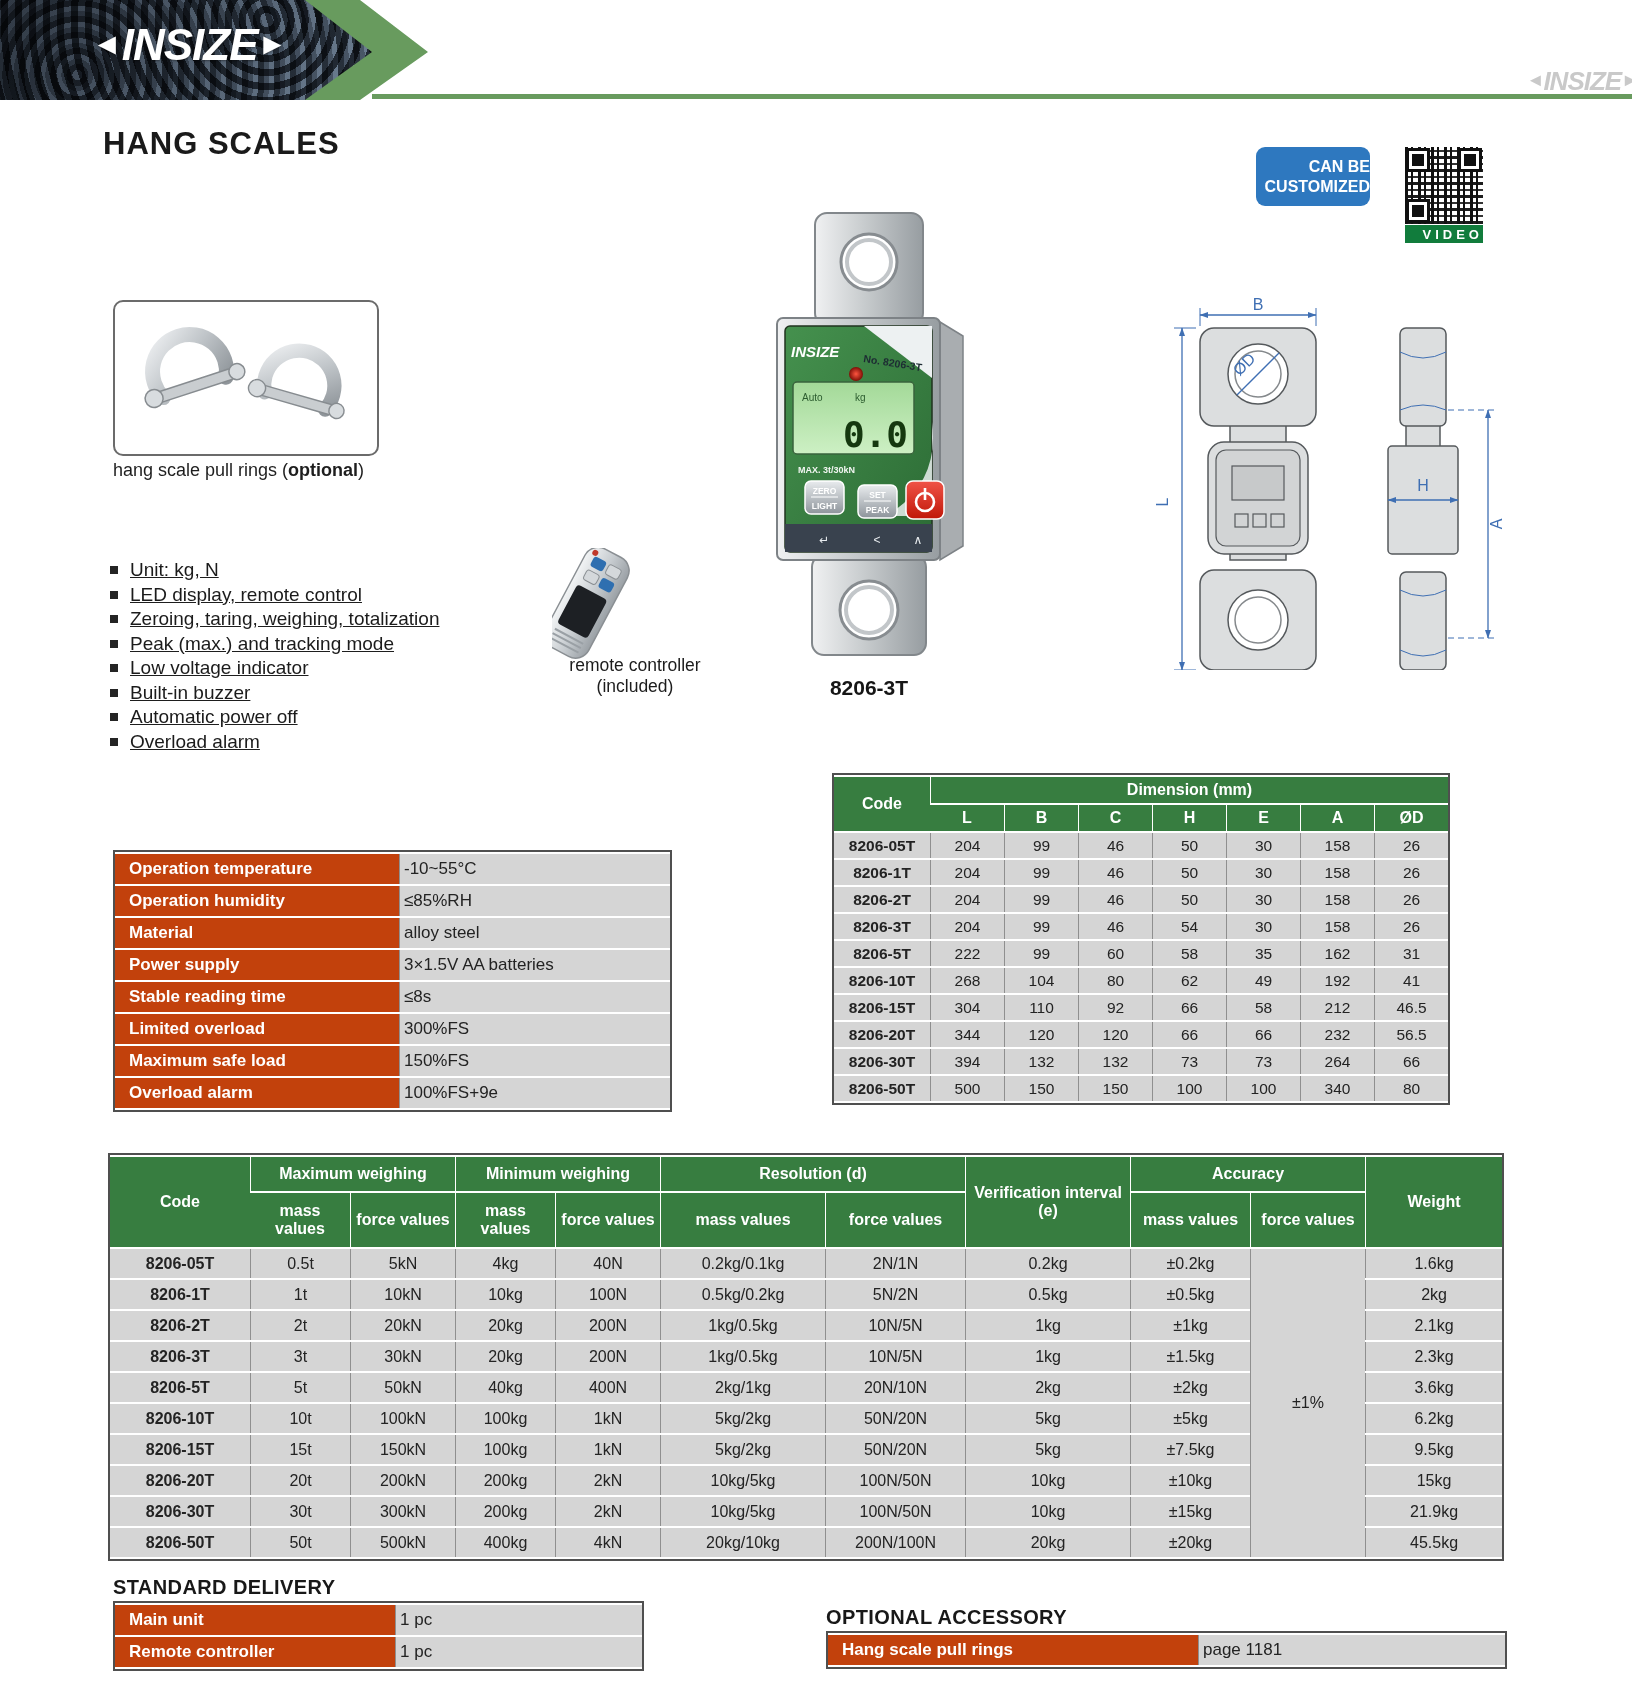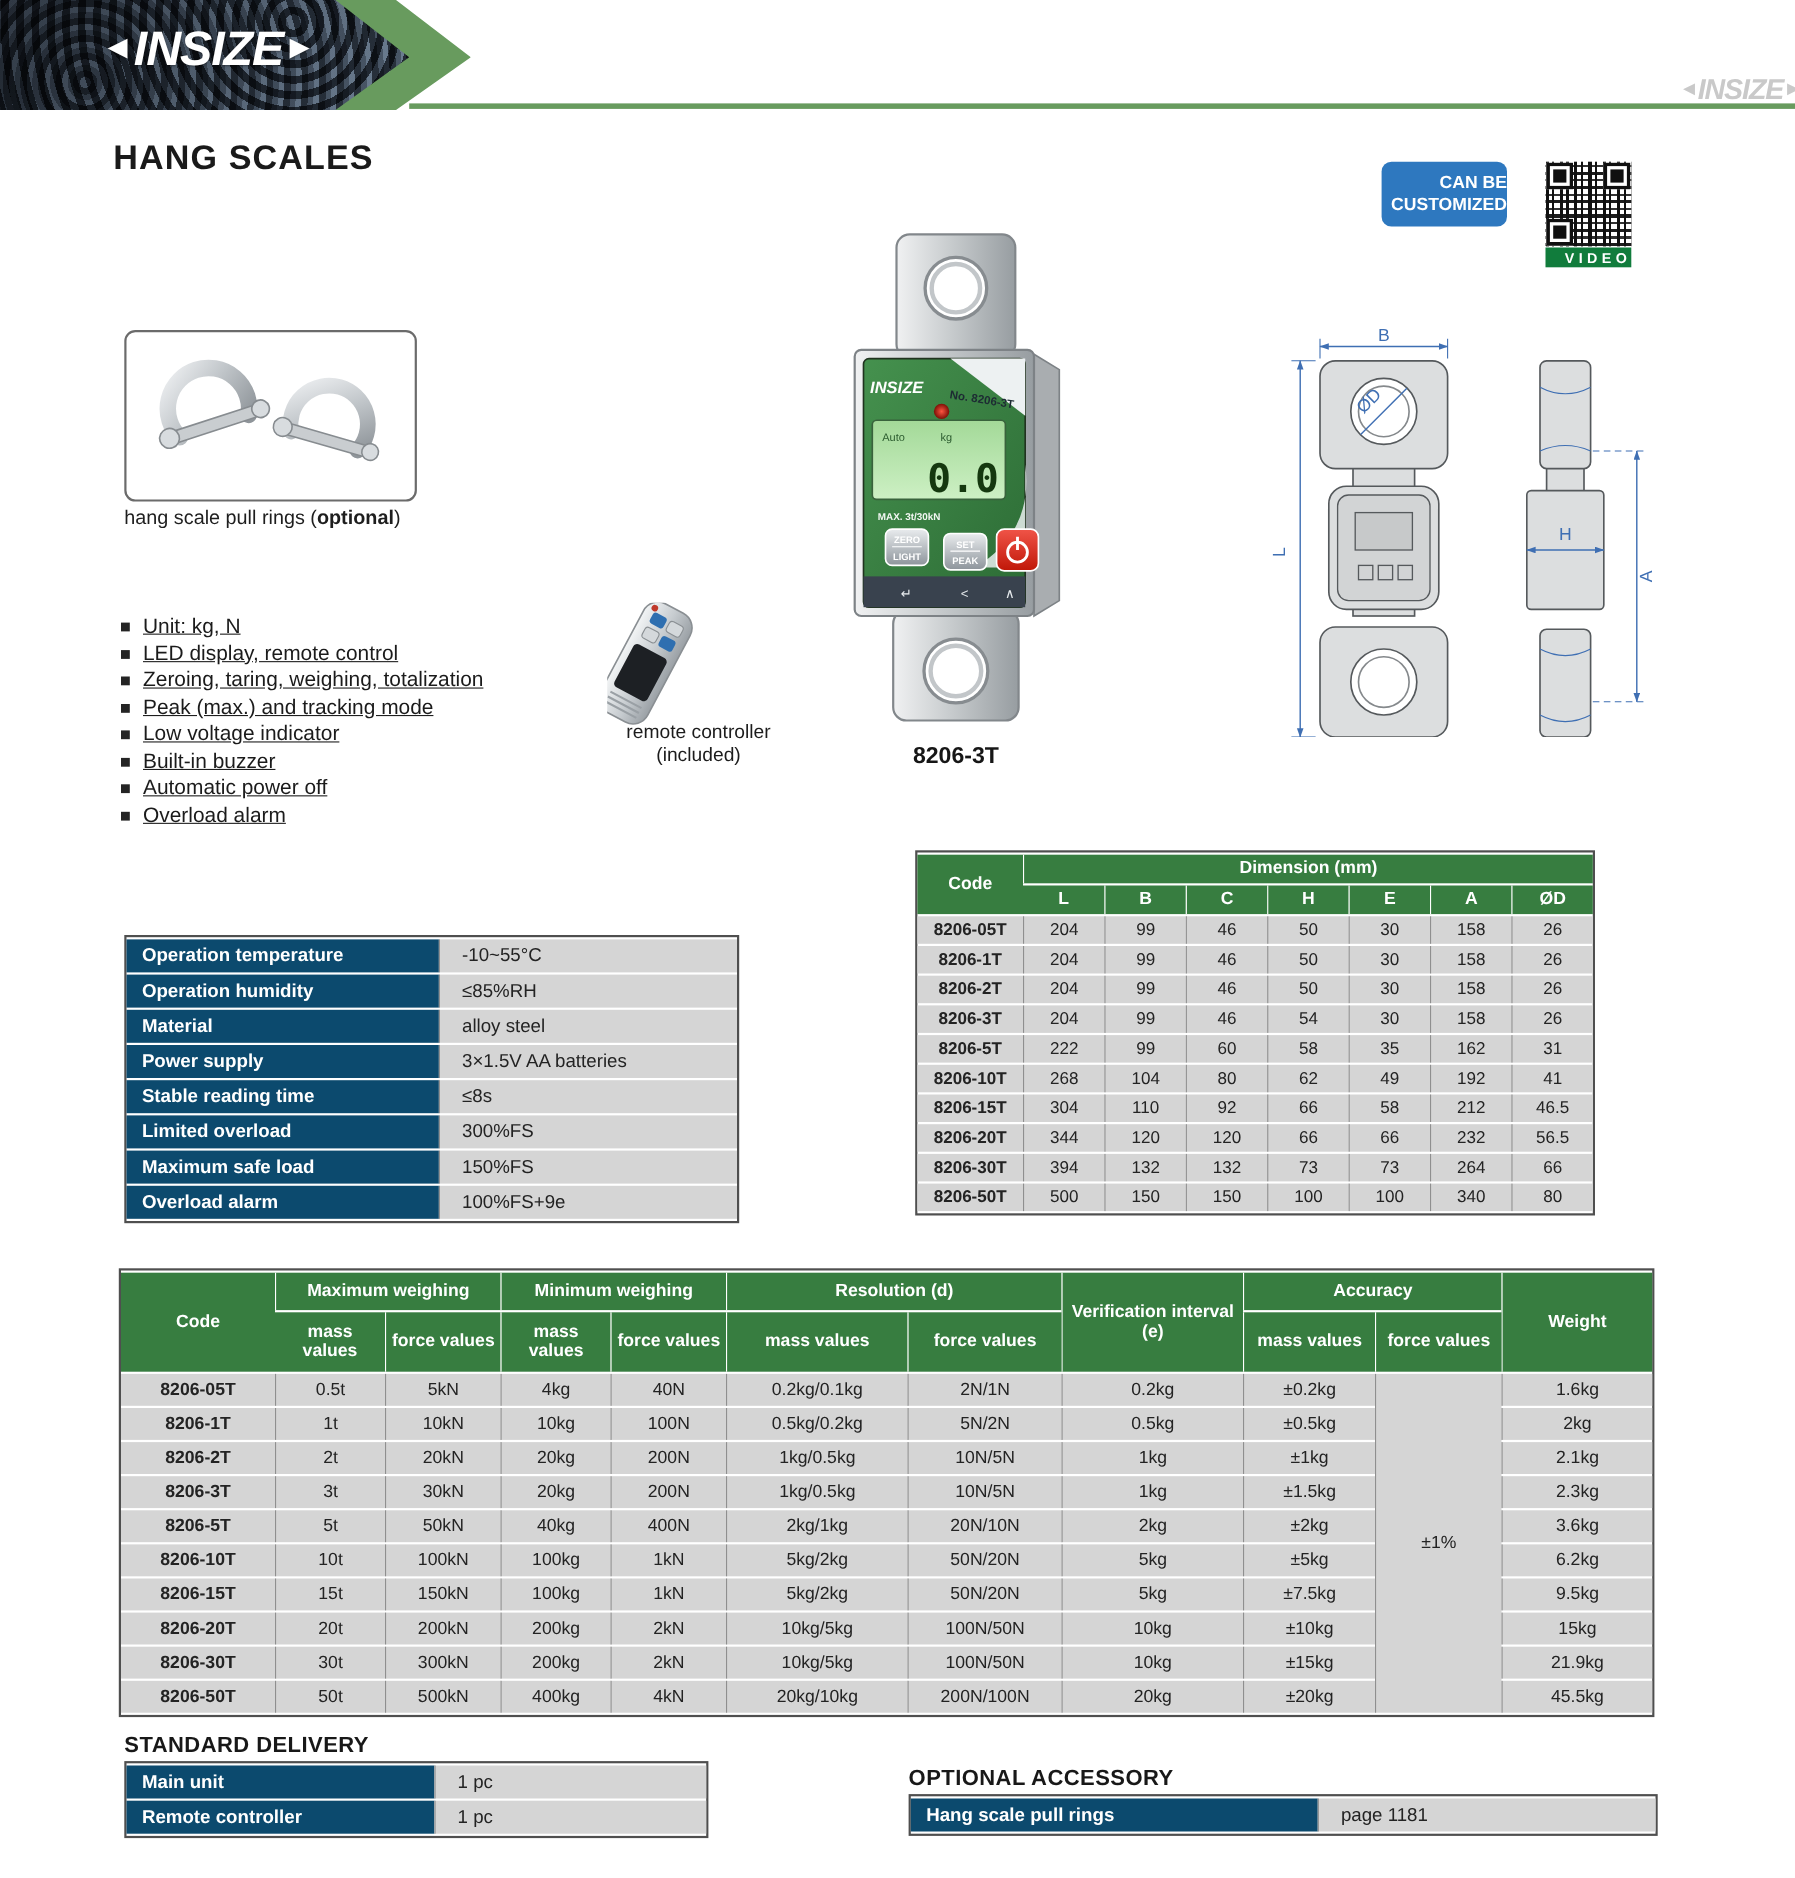--- a/index.html
+++ b/index.html
@@ -59,22 +59,22 @@
 
   
   table.tbl{border-collapse:separate;border-spacing:0 2px;background:#fff;border:2px solid #4f4f4f;table-layout:fixed;}
   .tbl th{background:#377d40;color:#fff;font-weight:bold;border-left:1px solid #fff;
     text-align:center;vertical-align:middle;padding:1px 3px;}
   .tbl th:first-child{border-left:none;}
   .tbl td{background:#d5d5d5;color:#232323;border-left:1px solid #8f8f8f;
     text-align:center;vertical-align:middle;padding:1px 5px;overflow:hidden;white-space:nowrap;}
   .tbl td:first-child{border-left:none;}
   .data-tbl td:first-child{font-weight:bold;}
-  .kv td{text-align:left;padding-left:20px;font-size:17px;height:28px;}
-  .kv td:first-child{background:#0c4a6e;color:#fff;font-weight:bold;padding-left:14px;}
+  .kv td{text-align:left;padding-left:4px;font-size:17px;height:28px;}
+  .kv td:first-child{background:#c2410c;color:#fff;font-weight:bold;padding-left:14px;}
 
   .spec-tbl{position:absolute;left:113px;top:850px;width:555px;}
   .dim-tbl{position:absolute;left:832px;top:773px;width:618px;font-size:16px;}
   .dim-tbl th{height:24px;font-size:16px;}
   .dim-tbl td{height:23px;font-size:15.5px;}
   .main-tbl{position:absolute;left:108px;top:1153px;width:1392px;}
   .main-tbl th{font-size:16px;}
   .main-tbl thead tr.sub th{height:52px;}
   .main-tbl thead tr.grp th{height:32px;}
   .main-tbl td{height:27px;font-size:16px;}

